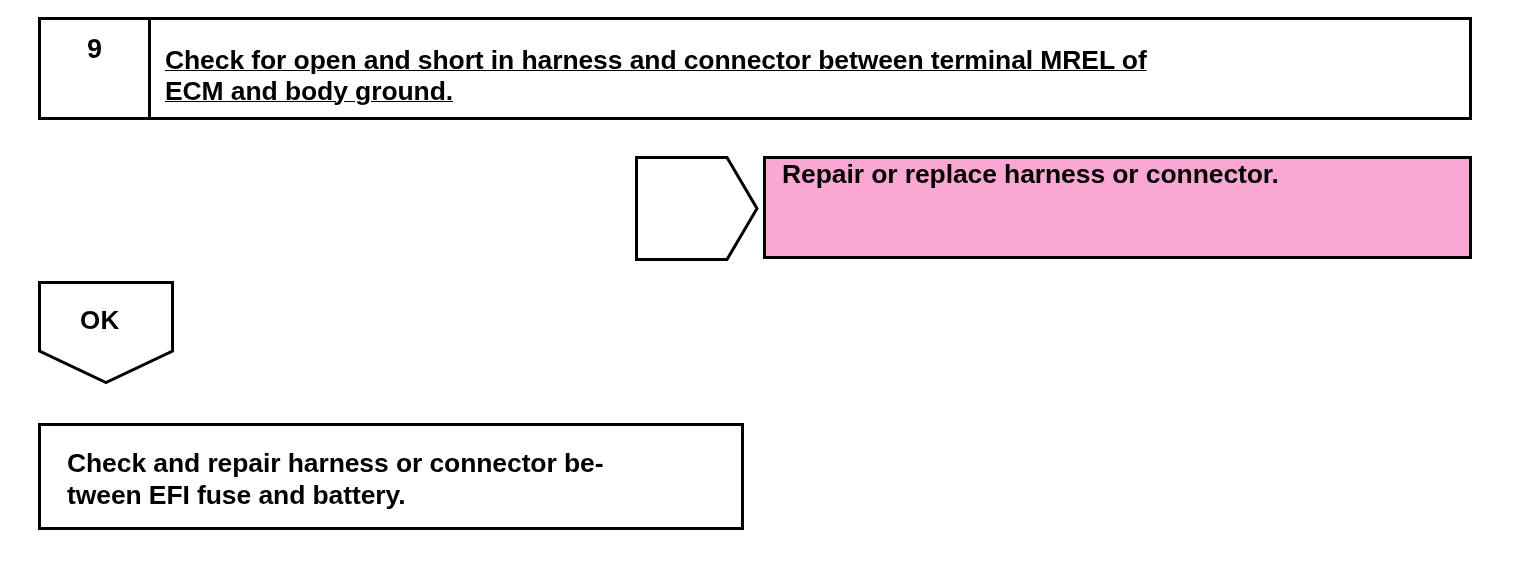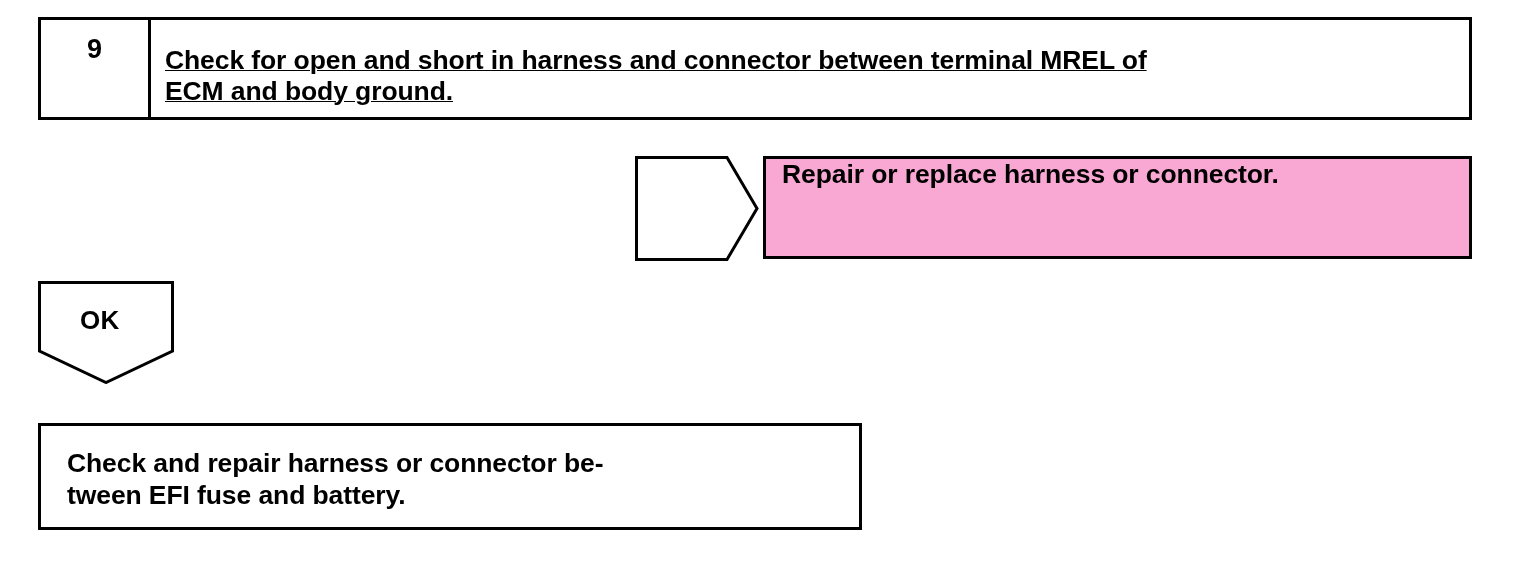--- a/index.html
+++ b/index.html
@@ -122,21 +122,21 @@
     font-size: 26px;
     font-weight: bold;
     letter-spacing: 0.3px;
   }
 
   
   #ok-result-box {
     position: absolute;
     left: 38px;
     top: 423px;
-    width: 824px;
+    width: 706px;
     height: 107px;
     box-sizing: border-box;
     border: 3px solid #000000;
     background: #ffffff;
     padding: 22px 22px 0 26px;
   }
   #ok-result-box .txt {
     font-size: 26.5px;
     font-weight: bold;
     line-height: 1.2;

